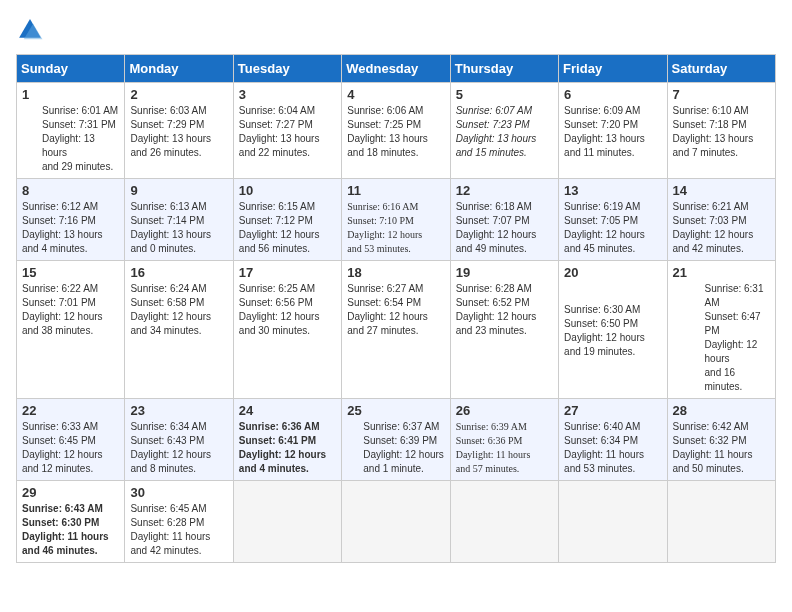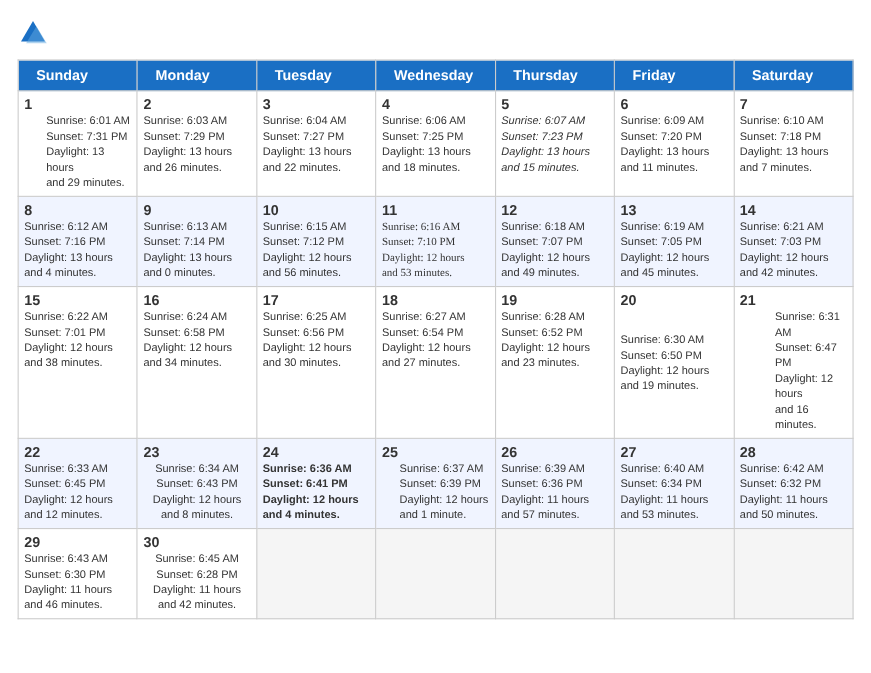--- a/index.html
+++ b/index.html
@@ -54,21 +54,21 @@
     }
     .calendar {
       width: 100%;
       border-collapse: collapse;
     }
     .calendar th {
       background: #1a6fc4;
       color: #fff;
       font-size: 13px;
       font-weight: bold;
-      padding: 6px 16px;
+      padding: 6px 4px;
       text-align: left;
       border: 1px solid #ccc;
     }
     .calendar td {
       border: 1px solid #ccc;
       vertical-align: top;
       padding: 4px 5px;
       width: 14.28%;
       font-size: 10.5px;
       color: #333;
@@ -281,42 +281,42 @@
       <tr>
         <td>
           <span class="day-num">22</span>
           <div class="day-detail" style="white-space: pre-line;">Sunrise: 6:33 AM
 Sunset: 6:45 PM
 Daylight: 12 hours
 and 12 minutes.</div>
         </td>
         <td>
           <span class="day-num">23</span>
-          <div class="day-detail" style="white-space: pre-line; text-align: center;">Sunrise: 6:34 AM
+          <div class="day-detail" style="white-space: pre-line;">Sunrise: 6:34 AM
 Sunset: 6:43 PM
 Daylight: 12 hours
 and 8 minutes.</div>
         </td>
         <td>
           <span class="day-num">24</span>
           <div class="day-detail" style="white-space: pre-line; font-weight: bold;">Sunrise: 6:36 AM
 Sunset: 6:41 PM
 Daylight: 12 hours
 and 4 minutes.</div>
         </td>
         <td>
           <span class="day-num">25</span>
           <div class="day-detail" style="white-space: pre-line; margin-left: 16px;">Sunrise: 6:37 AM
 Sunset: 6:39 PM
 Daylight: 12 hours
 and 1 minute.</div>
         </td>
         <td>
           <span class="day-num">26</span>
-          <div class="day-detail" style="white-space: pre-line;">Sunrise: 6:39 AM
+          <div class="day-detail" style="white-space: pre-line; font-family: Liberation Serif, serif;">Sunrise: 6:39 AM
 Sunset: 6:36 PM
 Daylight: 11 hours
 and 57 minutes.</div>
         </td>
         <td>
           <span class="day-num">27</span>
           <div class="day-detail" style="white-space: pre-line;">Sunrise: 6:40 AM
 Sunset: 6:34 PM
 Daylight: 11 hours
 and 53 minutes.</div>
@@ -325,28 +325,28 @@
           <span class="day-num">28</span>
           <div class="day-detail" style="white-space: pre-line;">Sunrise: 6:42 AM
 Sunset: 6:32 PM
 Daylight: 11 hours
 and 50 minutes.</div>
         </td>
       </tr>
       <tr>
         <td>
           <span class="day-num">29</span>
-          <div class="day-detail" style="white-space: pre-line;">Sunrise: 6:43 AM
+          <div class="day-detail" style="white-space: pre-line; font-weight: bold;">Sunrise: 6:43 AM
 Sunset: 6:30 PM
 Daylight: 11 hours
 and 46 minutes.</div>
         </td>
         <td>
           <span class="day-num">30</span>
-          <div class="day-detail" style="white-space: pre-line; text-align: center;">Sunrise: 6:45 AM
+          <div class="day-detail" style="white-space: pre-line;">Sunrise: 6:45 AM
 Sunset: 6:28 PM
 Daylight: 11 hours
 and 42 minutes.</div>
         </td>
         <td class="empty"></td>
         <td class="empty"></td>
         <td class="empty"></td>
         <td class="empty"></td>
         <td class="empty"></td>
       </tr>

